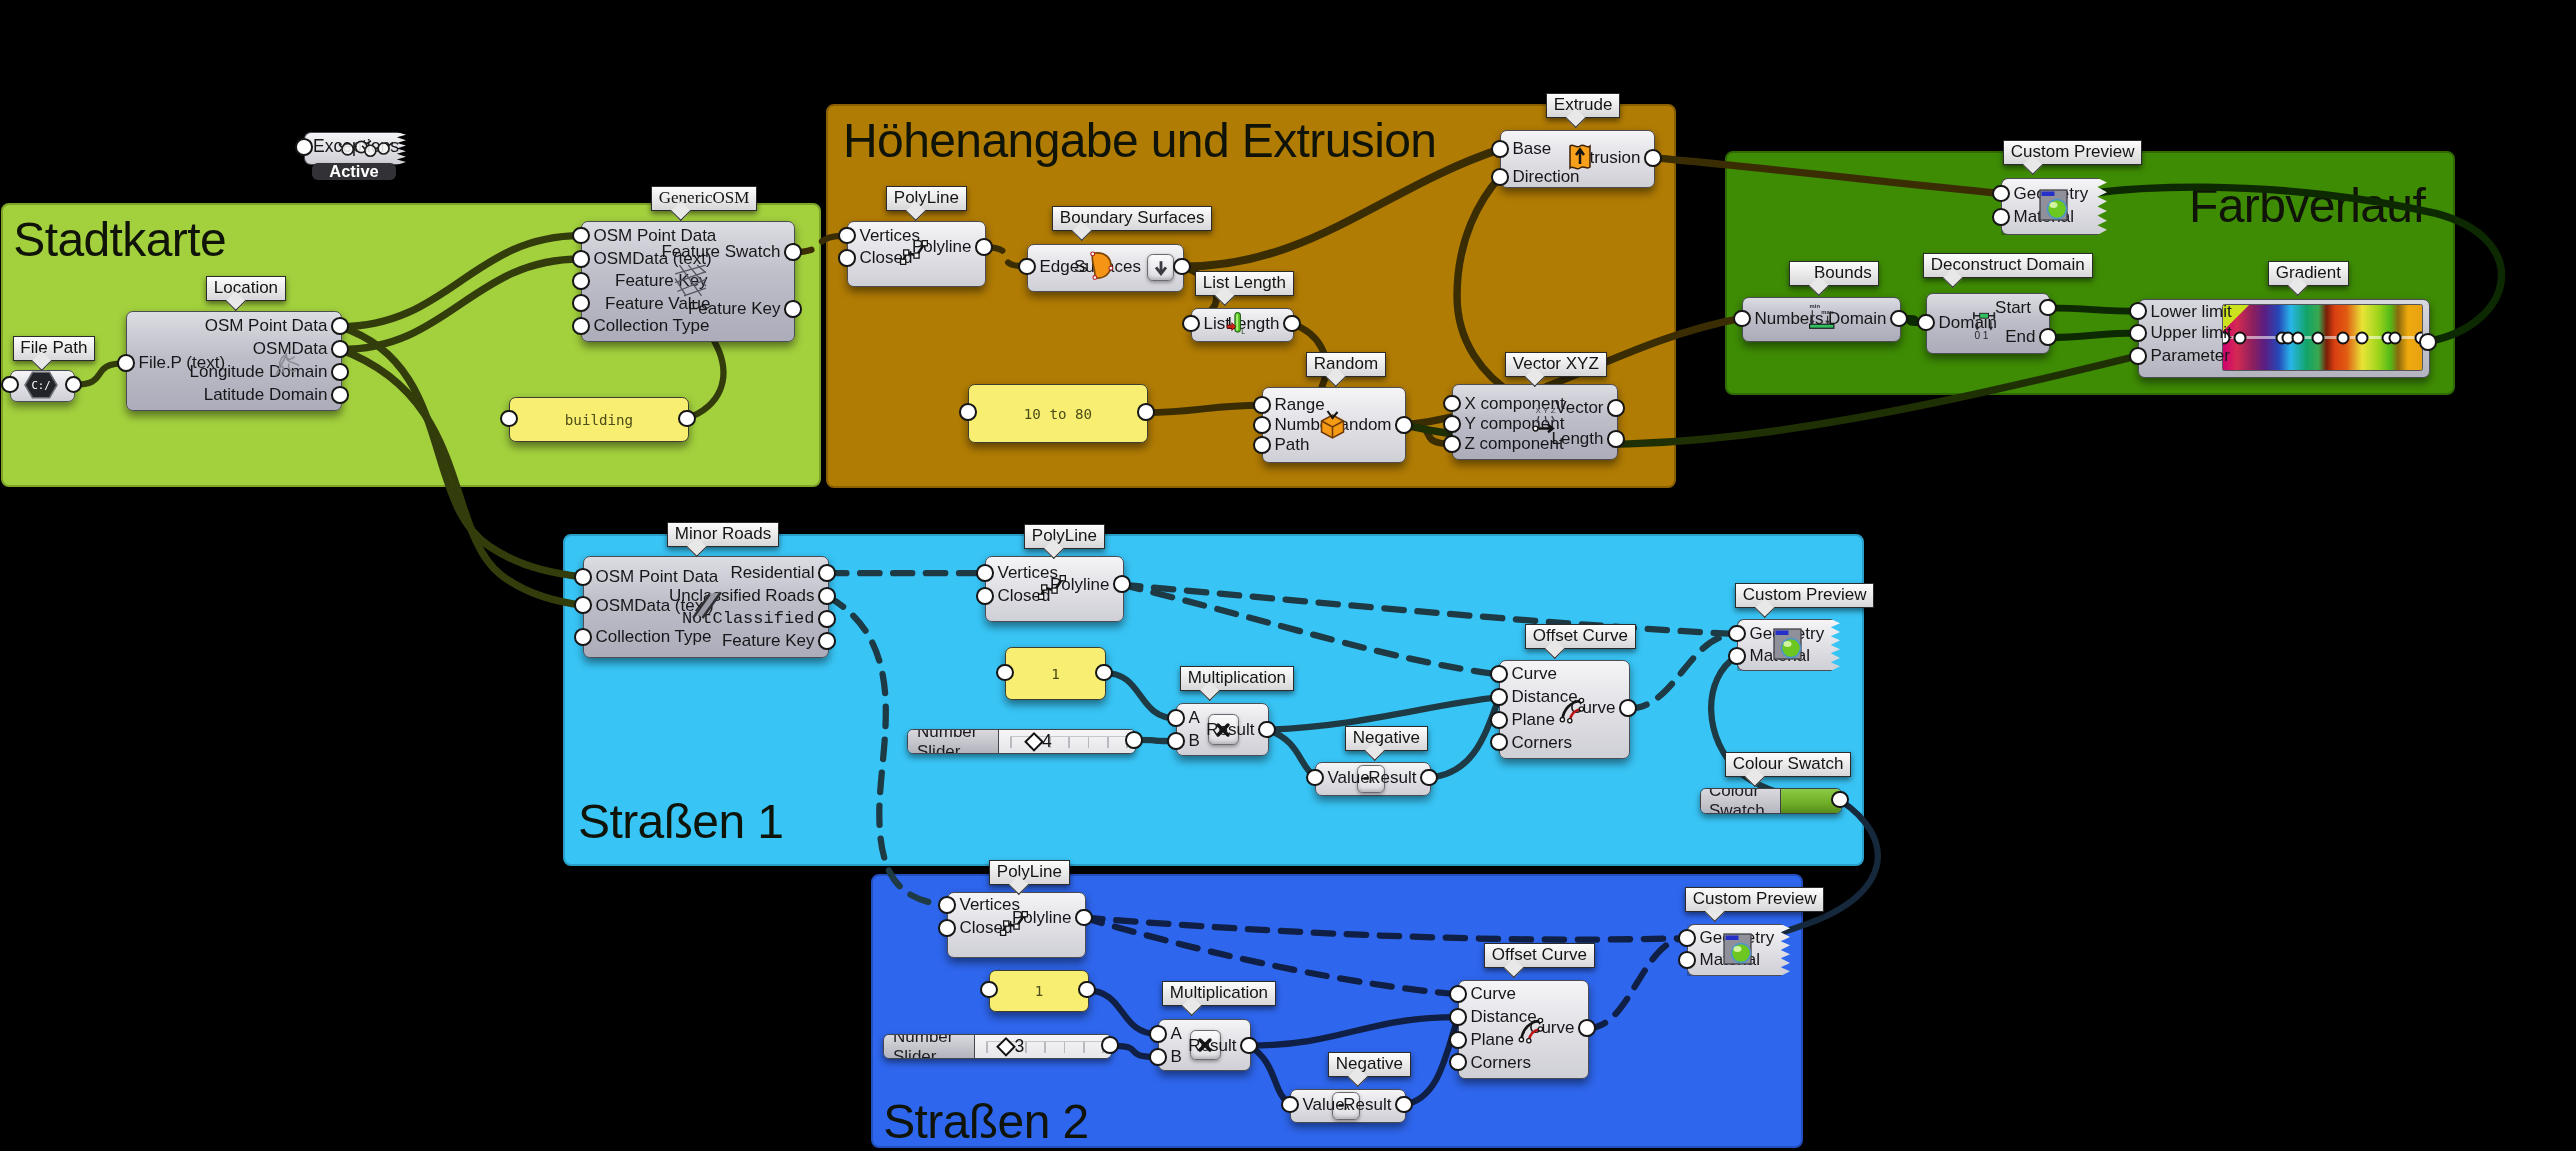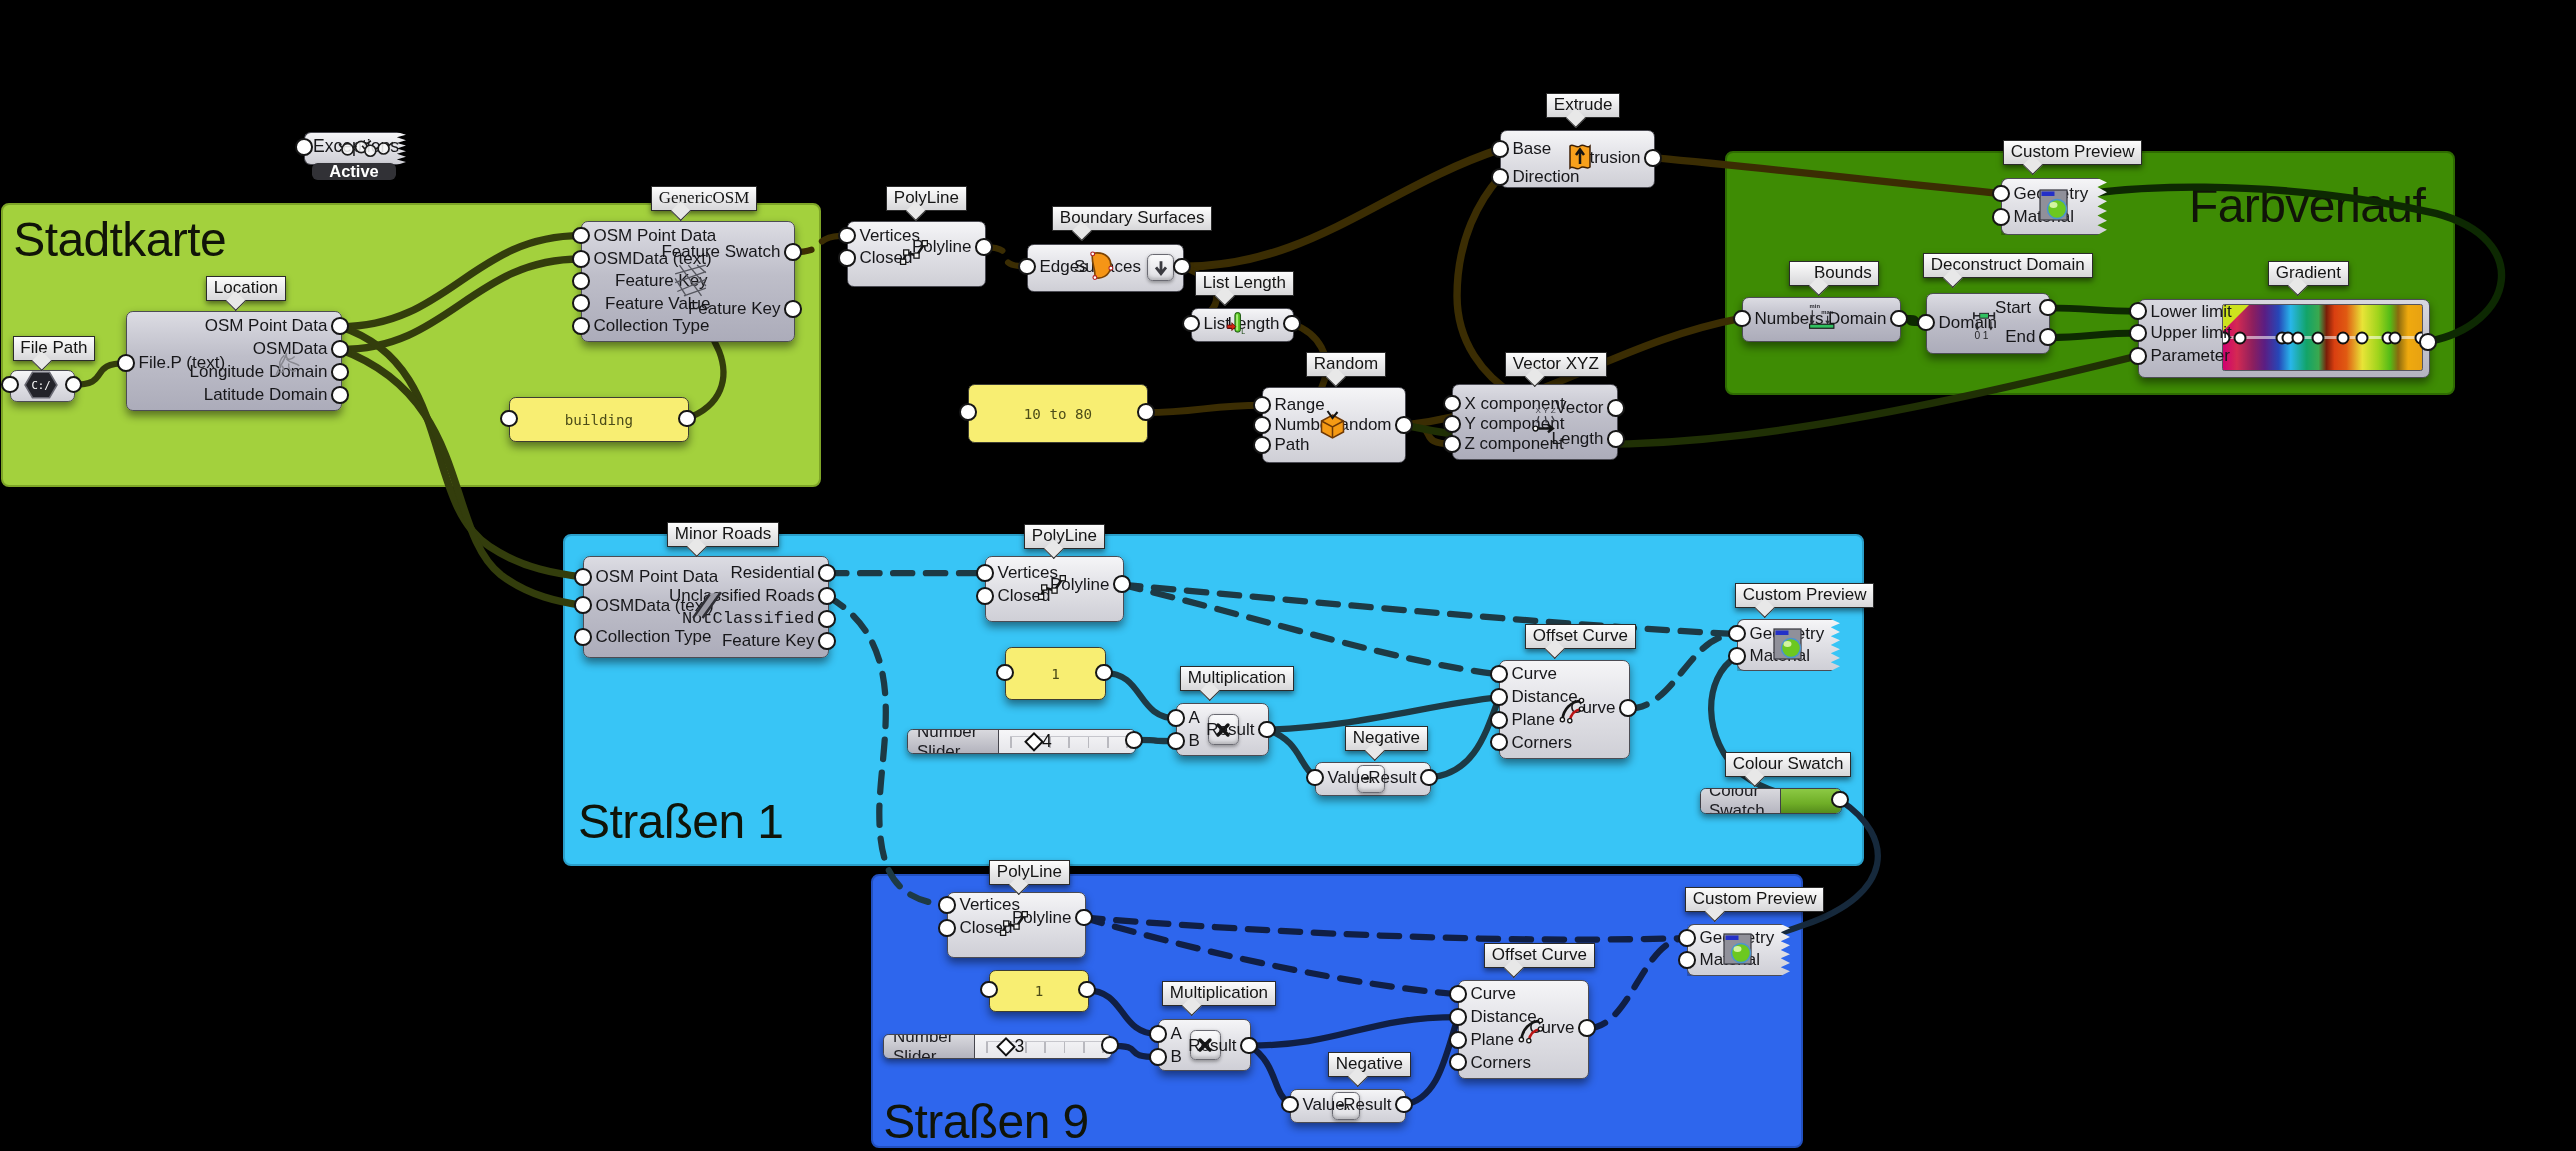--- a/index.html
+++ b/index.html
@@ -55,28 +55,31 @@
        padding-left:8px;font-size:17px;color:#1c1c20;border-right:1.7px solid #3f3f47;box-sizing:border-box;}
   .swatch-color{flex:1;}
 </style>
 </head>
 <body>
 
 <div id="canvas">
   <div class="group" style="left: 1.1px; top: 203px; width: 816px; height: 280px; background: rgb(163, 209, 61); border: 2.3px solid rgb(126, 165, 39);">
     <div class="group-title" style="left: 10.2px; top: 6.8px;">Stadtkarte</div>
   </div>
+  <div class="group" style="left: 826px; top: 104px; width: 846px; height: 380px; background: rgb(177, 124, 4); border: 2.3px solid rgb(138, 96, 2);">
+    <div class="group-title" style="left: 15px; top: 7.4px;">Höhenangabe und Extrusion</div>
+  </div>
   <div class="group" style="left: 1725px; top: 151px; width: 726px; height: 240px; background: rgb(62, 140, 4); border: 2.3px solid rgb(47, 107, 2);">
     <div class="group-title" style="left: 462px; top: 24.5px;">Farbverlauf</div>
   </div>
   <div class="group" style="left: 563px; top: 534px; width: 1297px; height: 328px; background: rgb(56, 197, 246); border: 2.3px solid rgb(42, 159, 202);">
     <div class="group-title" style="left: 13px; top: 258px;">Straßen 1</div>
   </div>
   <div class="group" style="left: 871px; top: 874px; width: 928px; height: 270px; background: rgb(46, 102, 237); border: 2.3px solid rgb(34, 80, 192);">
-    <div class="group-title" style="left: 10.2px; top: 218px;">Straßen 9</div>
+    <div class="group-title" style="left: 10.2px; top: 218px;">Straßen 2</div>
   </div>
 <svg class="wires" width="2576" height="1152" viewBox="0 0 4526 2024">
       <path d="M128,676 C198,676 152,638 222,638" fill="none" stroke="#333d0c" stroke-width="11" stroke-linecap="round"></path>
       <path d="M598,574 C787.9,574 830.1,414 1020,414" fill="none" stroke="#333d0c" stroke-width="13" stroke-linecap="round"></path>
       <path d="M598,614 C787.9,614 830.1,455 1020,455" fill="none" stroke="#333d0c" stroke-width="13" stroke-linecap="round"></path>
       <path d="M598,574 C800,640 740,880 860,960 C920,1000 980,1008 1025,1014" fill="none" stroke="#333d0c" stroke-width="13" stroke-linecap="round"></path>
       <path d="M598,614 C830,700 780,930 880,1010 C930,1048 985,1058 1025,1064" fill="none" stroke="#333d0c" stroke-width="13" stroke-linecap="round"></path>
       <path d="M1207,735 C1330,690 1260,540 1130,510 C1090,502 1050,497 1020,493" fill="none" stroke="#333d0c" stroke-width="11" stroke-linecap="round"></path>
       <path d="M1392,443 C1462,443 1418,414 1488,414" fill="none" stroke="#3b2d03" stroke-width="11" stroke-linecap="round" stroke-dasharray="34 24"></path>
       <path d="M1728,434 C1798,434 1735,468 1805,468" fill="none" stroke="#3b2d03" stroke-width="11" stroke-linecap="round" stroke-dasharray="34 24"></path>

